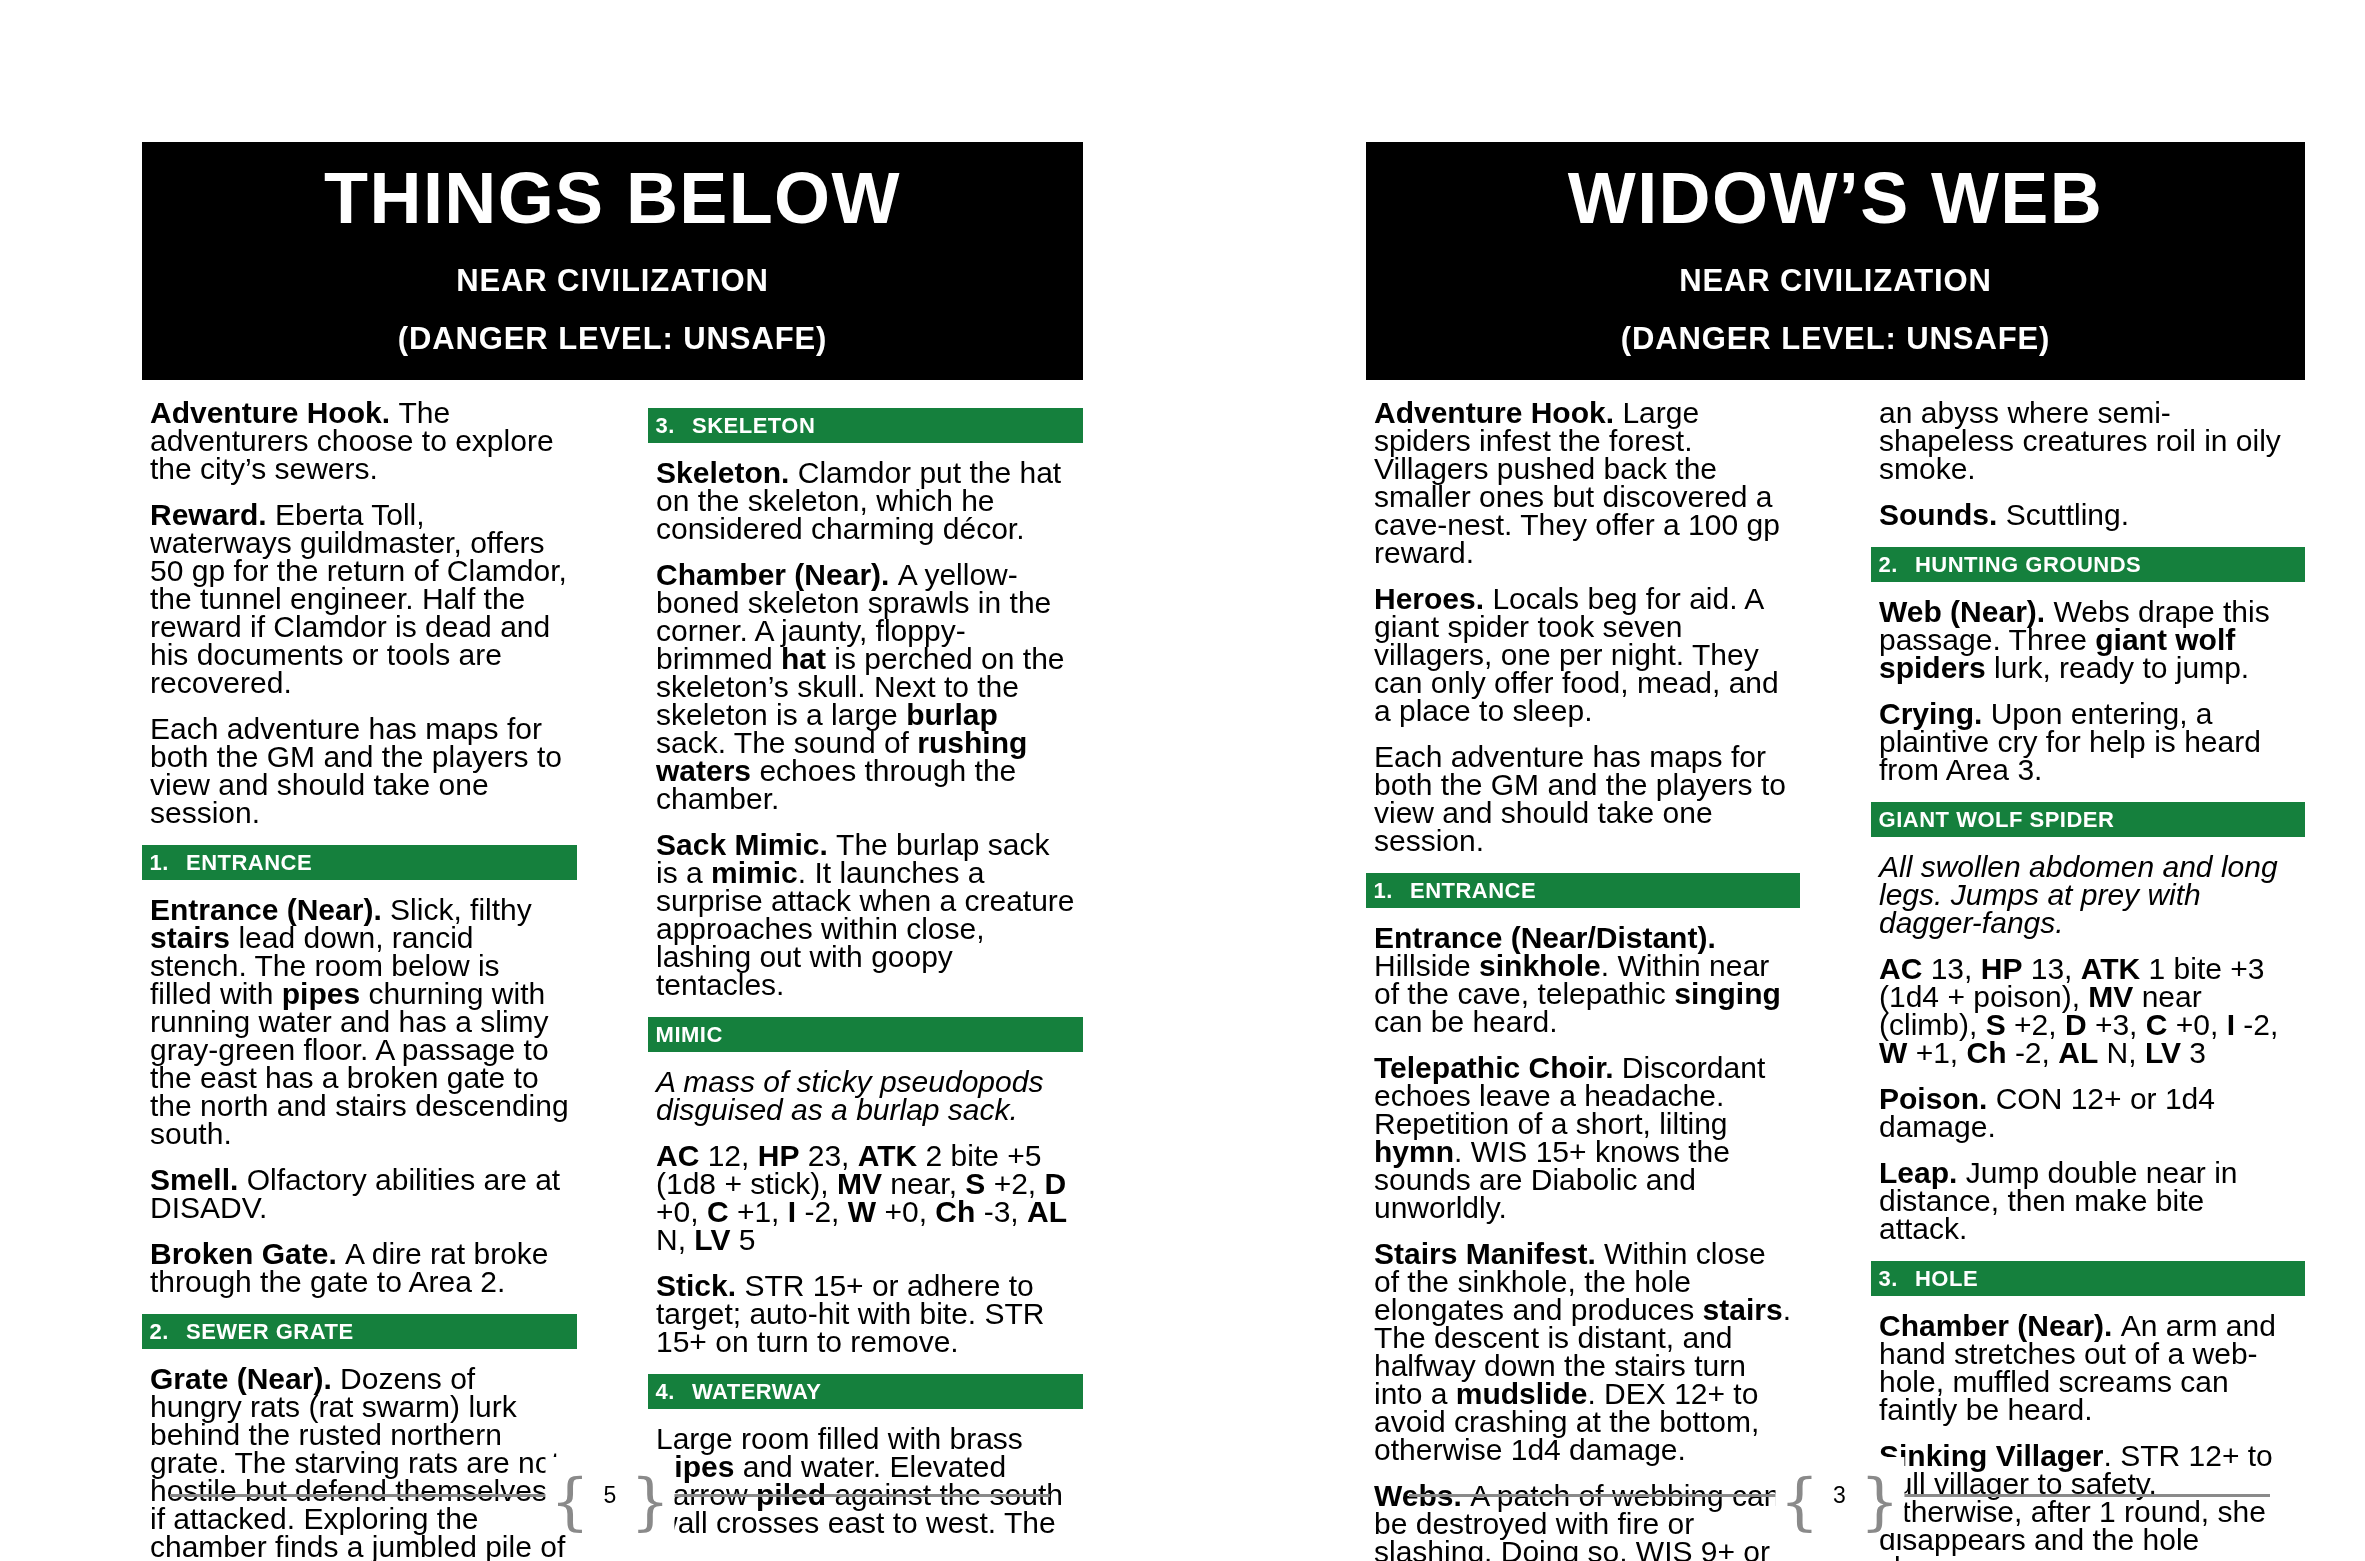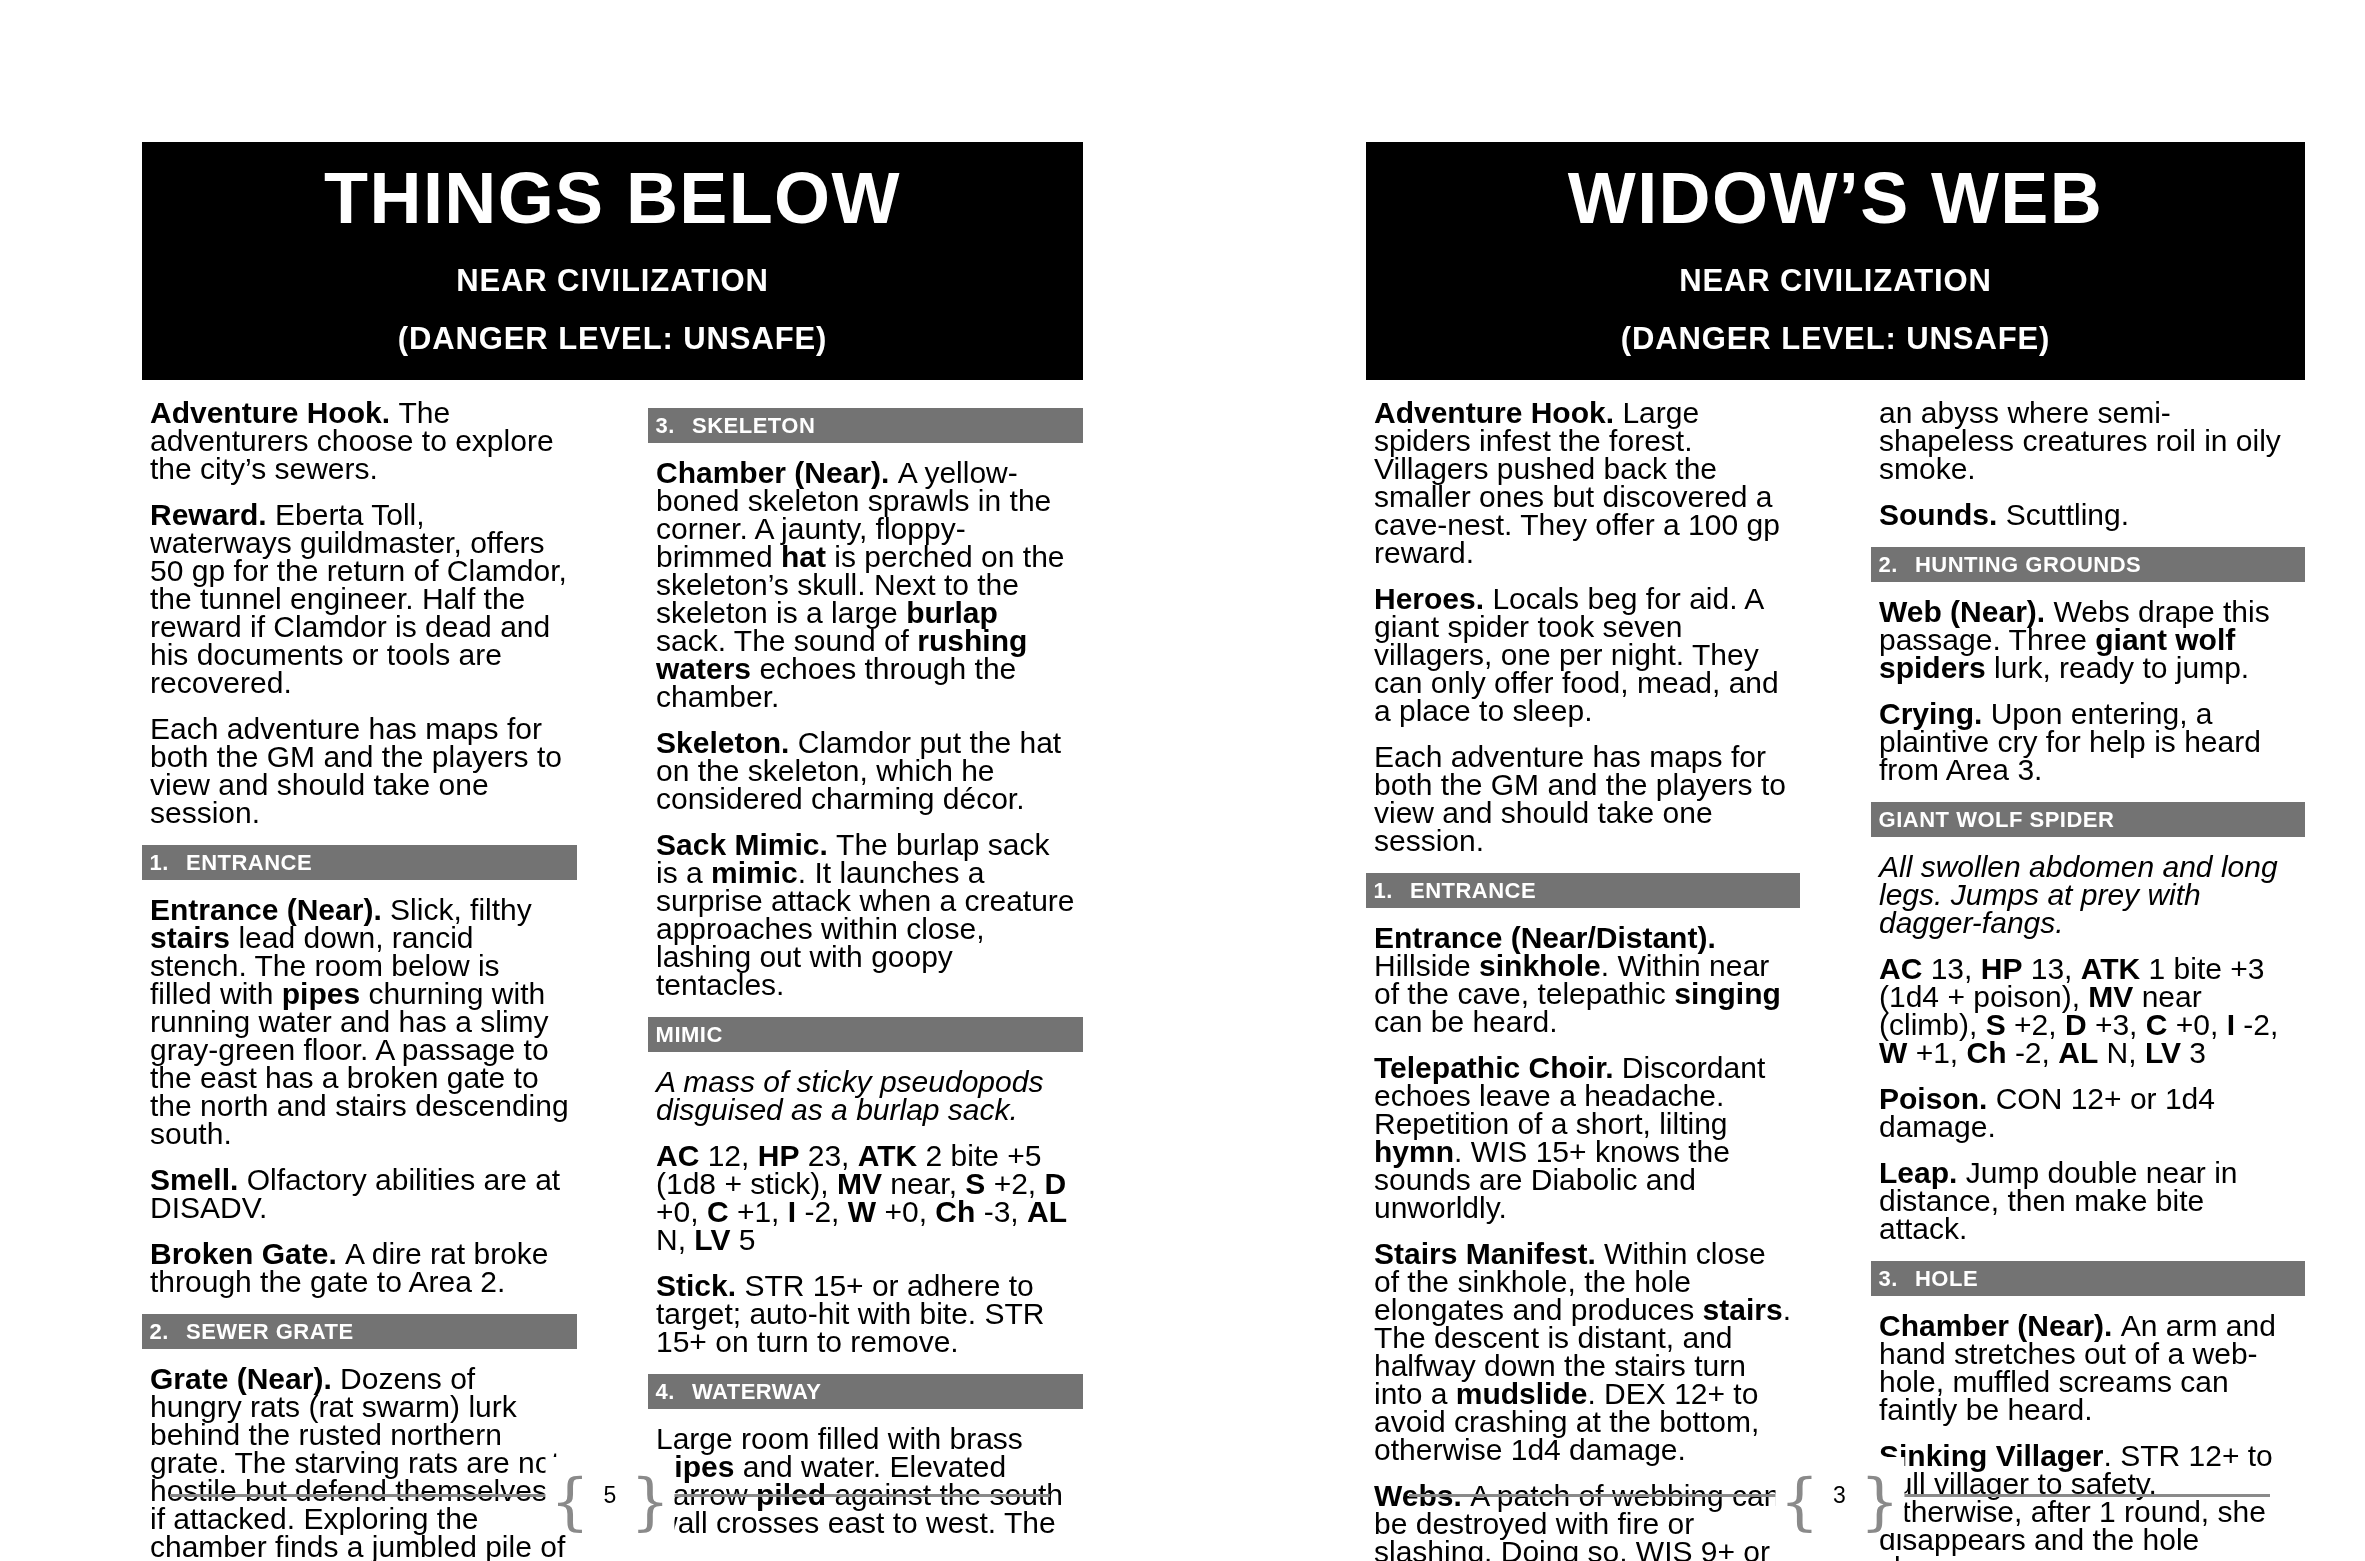--- a/index.html
+++ b/index.html
@@ -29,21 +29,21 @@
   .adv-danger{margin:2px;}
 
   .cols{display:flex;gap:71px;}
   .col{flex:1 1 0;min-width:0;}
 
   p.para{font-size:30px;line-height:28px;margin:0 8px 18px;}
   p.para b{font-weight:bold;}
   p.flavor{font-style:italic;}
 
   .sec-h{
-    background:#737373;color:#fff;font-weight:bold;
+    background:#15803d;color:#fff;font-weight:bold;
     font-size:22px;height:35px;line-height:35px;
     padding-left:7.6px;margin:9.5px 0 16px;
     letter-spacing:0.5px;white-space:nowrap;overflow:hidden;
   }
   .sec-h .num{margin-right:17px;}
 
   .page-footer{position:absolute;top:1457px;height:76px;}
   .page.left .page-footer{left:170px;right:156px;}
   .page.right .page-footer{left:203px;right:142px;}
   .footer-rule{position:absolute;top:37px;left:0;right:0;height:2.8px;background:#8a8a8a;}
@@ -78,22 +78,22 @@
           <div class="sec-h"><span class="num">1.</span><span>ENTRANCE</span></div>
           <p class="para"><b>Entrance (Near). </b><span>Slick, filthy </span><b>stairs</b><span> lead down, rancid stench. The room below is filled with </span><b>pipes</b><span> churning with running water and has a slimy gray-green floor. A passage to the east has a broken gate to the north and stairs descending south.</span></p>
           <p class="para"><b>Smell. </b><span>Olfactory abilities are at DISADV.</span></p>
           <p class="para"><b>Broken Gate. </b><span>A dire rat broke through the gate to Area 2.</span></p>
           <div class="sec-h"><span class="num">2.</span><span>SEWER GRATE</span></div>
           <p class="para"><b>Grate (Near). </b><span>Dozens of hungry rats (rat swarm) lurk behind the rusted northern grate. The starving rats are not hostile but defend themselves if attacked. Exploring the chamber finds a jumbled pile of bones in the northwest corner.</span></p>
           <p class="para"><span>Bones. Several goblin skeletons, bones intermingled, are piled haphazardly.</span></p>
         </div>
       <div class="col">
           <div class="sec-h"><span class="num">3.</span><span>SKELETON</span></div>
+          <p class="para"><b>Skeleton. </b><span>Clamdor put the hat on the skeleton, which he considered charming décor.</span></p>
           <p class="para"><b>Chamber (Near). </b><span>A yellow-boned skeleton sprawls in the corner. A jaunty, floppy-brimmed </span><b>hat</b><span> is perched on the skeleton’s skull. Next to the skeleton is a large </span><b>burlap</b><span> sack. The sound of </span><b>rushing waters</b><span> echoes through the chamber.</span></p>
-          <p class="para"><b>Skeleton. </b><span>Clamdor put the hat on the skeleton, which he considered charming décor.</span></p>
           <p class="para"><b>Sack Mimic. </b><span>The burlap sack is a </span><b>mimic</b><span>. It launches a surprise attack when a creature approaches within close, lashing out with goopy tentacles.</span></p>
           <div class="sec-h"><span>MIMIC</span></div>
           <p class="para flavor"><span>A mass of sticky pseudopods disguised as a burlap sack.</span></p>
           <p class="para"><b>AC</b><span> 12, </span><b>HP</b><span> 23, </span><b>ATK</b><span> 2 bite +5 (1d8 + stick), </span><b>MV</b><span> near, </span><b>S</b><span> +2, </span><b>D</b><span> +0, </span><b>C</b><span> +1, </span><b>I</b><span> -2, </span><b>W</b><span> +0, </span><b>Ch</b><span> -3, </span><b>AL</b><span> N, </span><b>LV</b><span> 5</span></p>
           <p class="para"><b>Stick. </b><span>STR 15+ or adhere to target; auto-hit with bite. STR 15+ on turn to remove.</span></p>
           <div class="sec-h"><span class="num">4.</span><span>WATERWAY</span></div>
           <p class="para"><span>Large room filled with brass </span><b>pipes</b><span> and water. Elevated narrow </span><b>piled</b><span> against the south wall crosses east to west. The</span></p>
         </div>
     </div>
     <footer class="page-footer">

